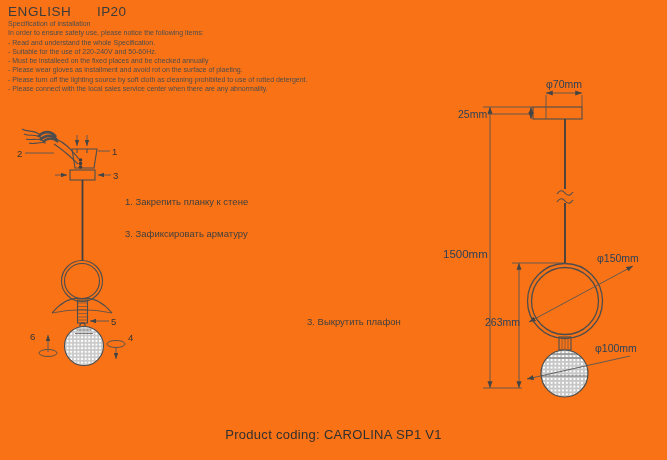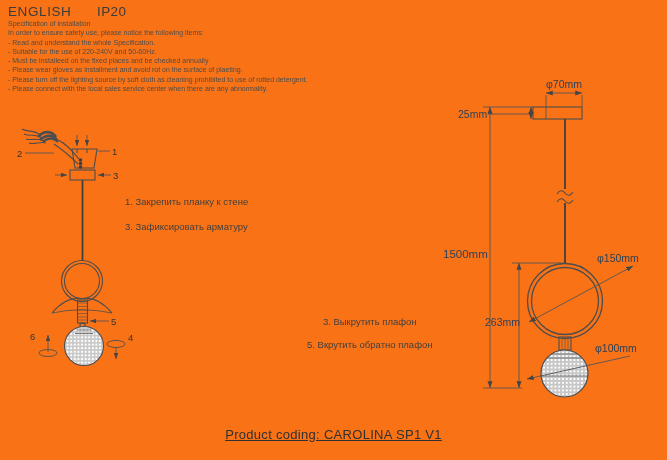--- a/index.html
+++ b/index.html
@@ -8,24 +8,24 @@
     width:667px;height:460px;
     background:#f97316;
     font-family:"Liberation Sans","DejaVu Sans",sans-serif;
     color:#3a3a3a;
     overflow:hidden;
   }
   .hdr-lang{position:absolute;left:8px;top:4px;font-size:13.5px;letter-spacing:.6px;color:#3c3c3c;}
   .hdr-ip{position:absolute;left:97px;top:4px;font-size:13.5px;letter-spacing:.4px;color:#3c3c3c;}
   .spec{position:absolute;left:8px;top:19px;width:430px;font-size:7px;line-height:9.3px;color:#4c4c4c;}
   .steps{position:absolute;font-size:9.5px;color:#3f3f3f;display:flex;flex-direction:column;}
-  .steps-mount{left:125px;top:197px;row-gap:15px;}
+  .steps-mount{left:125px;top:197px;row-gap:22px;}
   .steps-bulb{left:307px;top:317px;row-gap:12.5px;align-items:center;}
   .steps div{line-height:10px;}
-  .footer{position:absolute;left:0;top:427px;width:667px;text-align:center;font-size:13px;color:#303030;letter-spacing:.3px;text-decoration:underline;}
+  .footer{position:absolute;left:0;top:427px;width:667px;text-align:center;font-size:13px;color:#303030;letter-spacing:.3px;}
   svg{position:absolute;overflow:visible;}
   .svg-left{left:10px;top:125px;}
   .svg-right{left:430px;top:75px;}
   .art{stroke:#4d4d4d;fill:none;stroke-width:1.1;}
   .thick{stroke:#3f3f3f;stroke-width:1.8;fill:none;}
   .dimline{stroke:#555;stroke-width:0.9;fill:none;}
   .dimtxt{fill:#2e4157;font-size:10.5px;font-family:"Liberation Sans","DejaVu Sans",sans-serif;}
   .calltxt{fill:#333;font-size:9.5px;font-family:"Liberation Sans","DejaVu Sans",sans-serif;}
 </style>
 </head>
@@ -138,21 +138,20 @@
     </g>
   </svg>
 
   <div class="steps steps-mount">
     <div>1. Закрепить планку к стене</div>
     <div>3. Зафиксировать арматуру</div>
   </div>
 
   <div class="steps steps-bulb">
     <div>3. Выкрутить плафон</div>
-    <div>5. Вкрутить обратно плафон</div>
   </div>
 
   <svg class="svg-right" width="237" height="330" viewBox="0 0 237 330">
     <defs>
       <marker id="ahR" viewBox="0 0 8 6" refX="8" refY="3" markerWidth="7.5" markerHeight="6" orient="auto-start-reverse">
         <path d="M0,0 L8,3 L0,6 Z" fill="#444"></path>
       </marker>
       <pattern id="dotsR" width="3.8" height="3.8" patternUnits="userSpaceOnUse">
         <circle cx="1.9" cy="1.9" r="1.25" fill="none" stroke="#666" stroke-width="0.55"></circle>
       </pattern>

